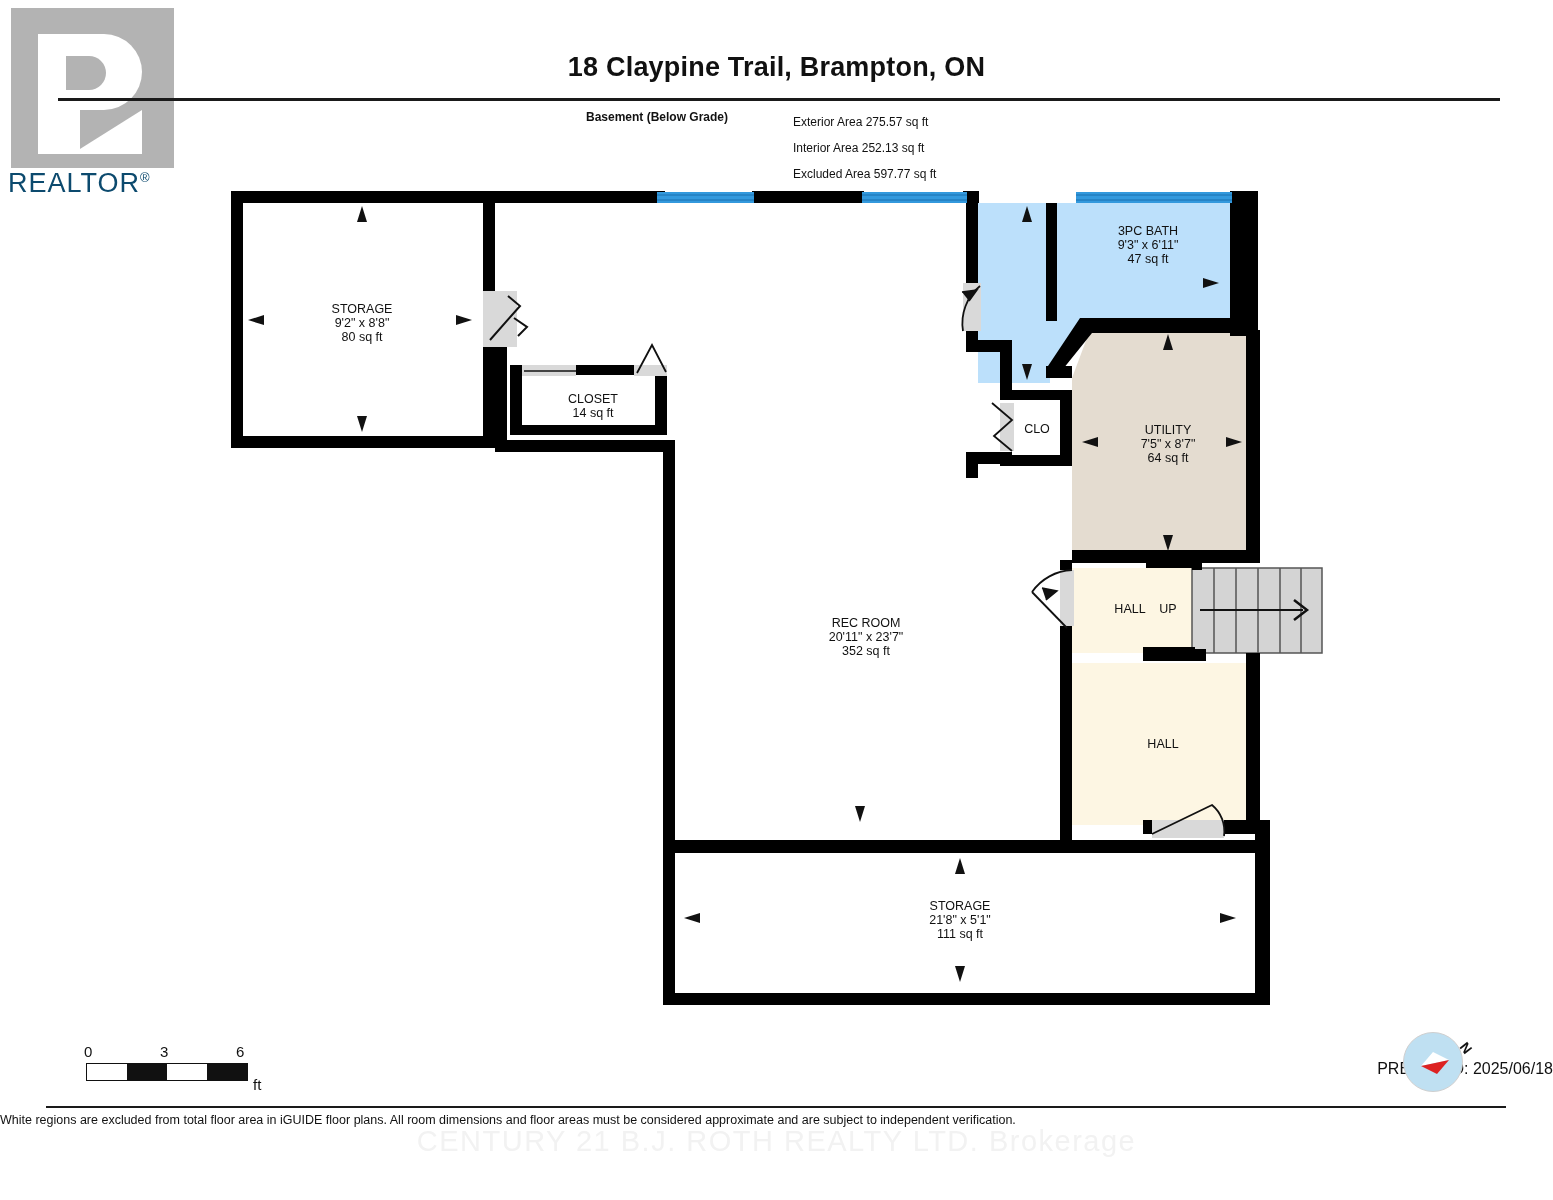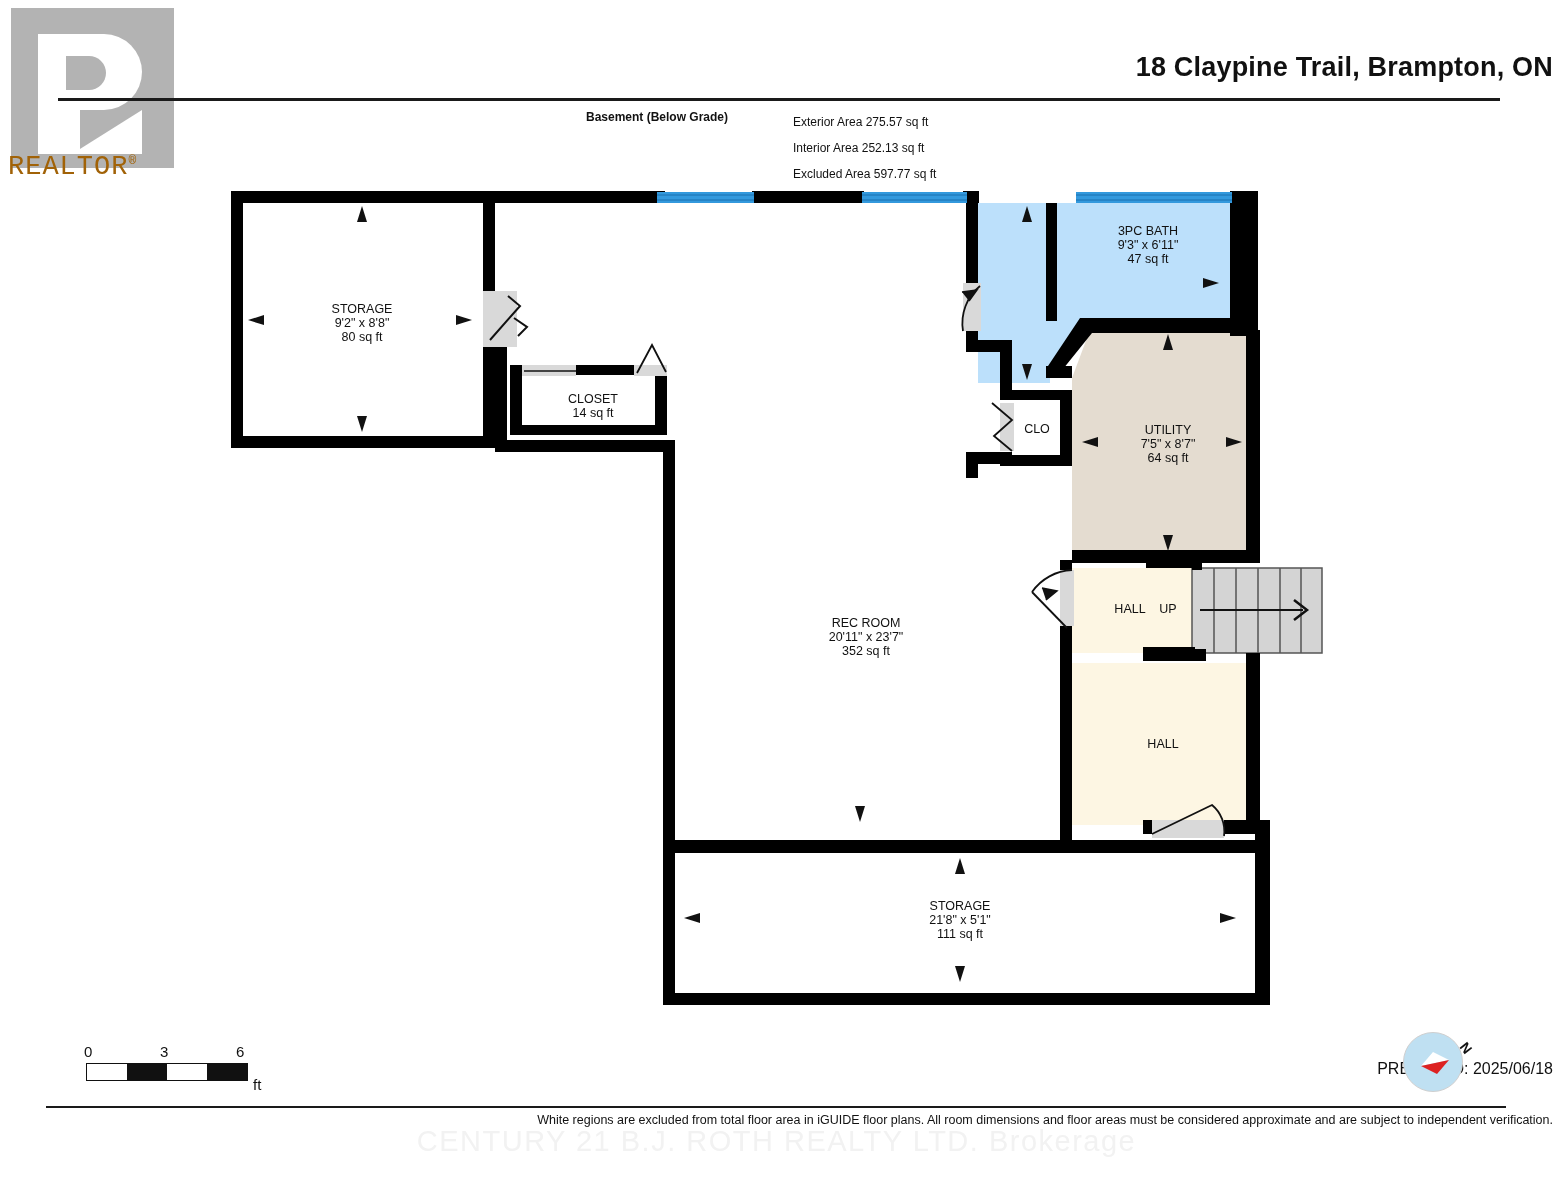--- a/index.html
+++ b/index.html
@@ -53,35 +53,35 @@
   }
   #realtor-logo .r-leg {
     position: absolute;
     left: 64px; top: 70px;
     width: 70px; height: 76px;
     background: #ffffff;
     clip-path: polygon(0% 100%, 100% 100%, 100% 42%);
   }
   #realtor-logo .r-label {
     position: absolute;
-    left: 0; top: 144px;
+    left: 0; top: 160px;
     width: 180px;
     font-size: 27px;
     letter-spacing: 1px;
-    color: #a16207;
-    font-family: Liberation Mono, monospace;
+    color: #0c4a6e;
+    font-family: Liberation Sans, sans-serif;
   }
   #realtor-logo .r-label sup { font-size: 13px; }
 
   
   #plan-title {
     position: absolute;
     left: 0; top: 52px;
     width: 1553px;
-    text-align: right;
+    text-align: center;
     font-size: 27px;
     font-weight: bold;
     letter-spacing: 0.2px;
   }
   #title-rule {
     position: absolute;
     left: 58px; top: 98px;
     width: 1442px;
     height: 3px;
     background: #1a1a1a;
@@ -121,21 +121,21 @@
 
   #compass { position: absolute; left: 1403px; top: 1032px; width: 62px; height: 62px; }
   #compass .dial { position: absolute; left: 0; top: 0; width: 58px; height: 58px;
                    border-radius: 50%; background: #bfe0f2; border: 1.5px solid #cfcfcf; }
   #compass .n-letter { position: absolute; left: 58px; top: 8px; font-size: 14px;
                        font-weight: bold; transform: rotate(52deg); }
 
   #footer-rule { position: absolute; left: 46px; top: 1106px; width: 1460px;
                  height: 2px; background: #1a1a1a; }
   #disclaimer { position: absolute; left: 0; top: 1113px; width: 1553px;
-                text-align: right; font-size: 12.5px; color: #111; }
+                text-align: left; font-size: 12.5px; color: #111; }
   #watermark { position: absolute; left: 0; top: 1125px; width: 1553px;
                text-align: center; font-size: 29px; color: #f2f2f2;
                letter-spacing: 1.5px; font-weight: normal; }
 </style>
 </head>
 <body>
 
 <div id="realtor-logo">
   <div class="r-square"></div>
   <div class="r-stem"></div>

